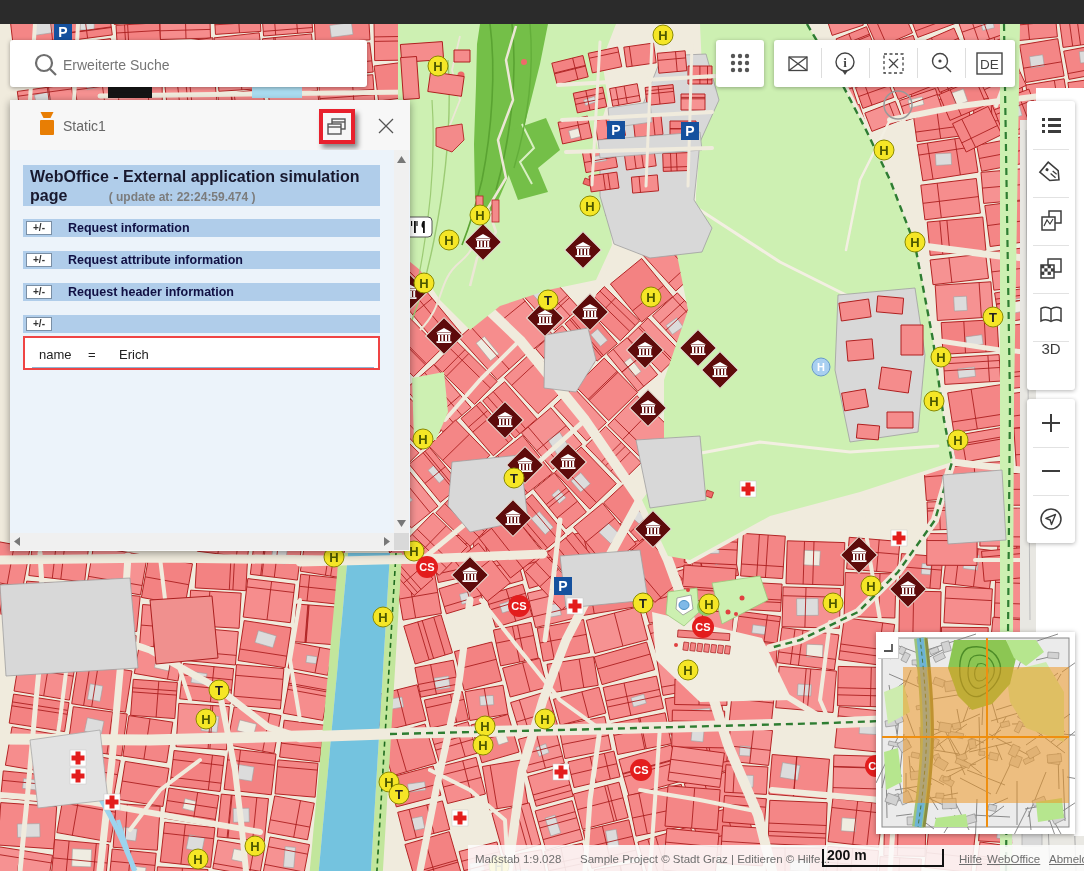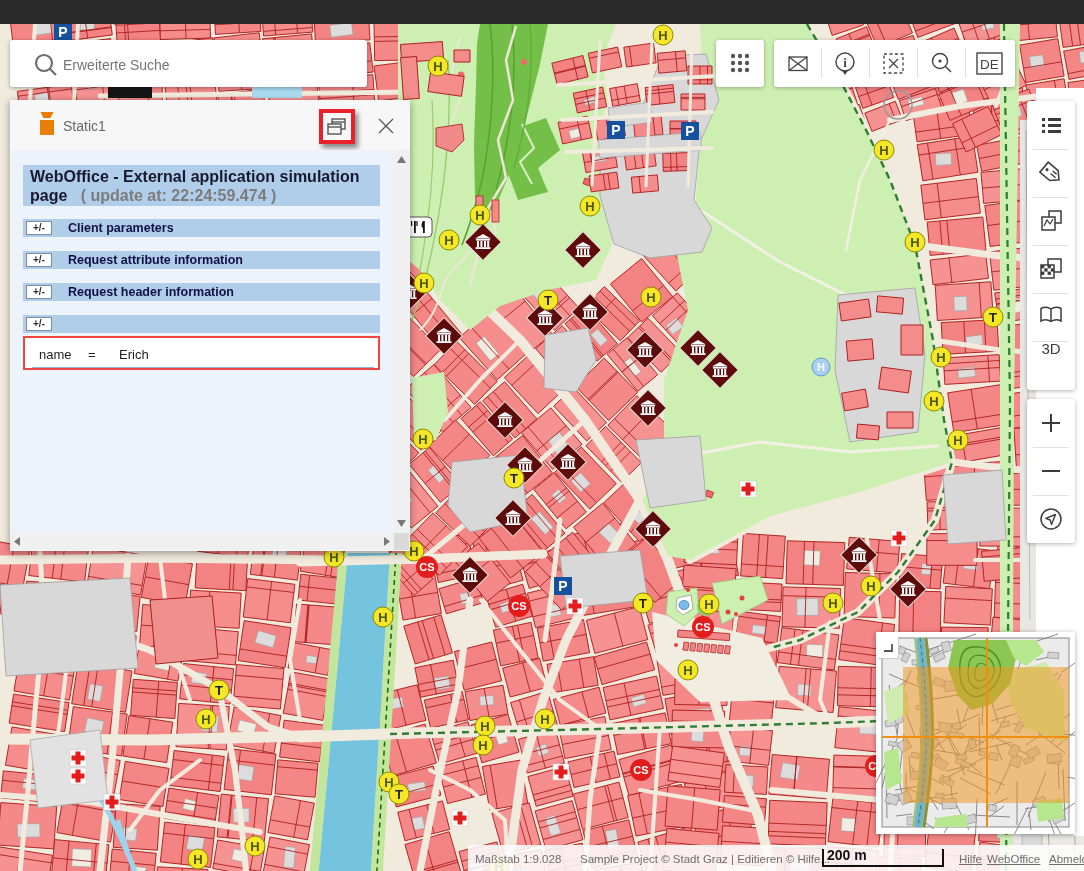--- a/index.html
+++ b/index.html
@@ -12,21 +12,21 @@
   box-shadow:0 2px 8px rgba(0,0,0,.4); z-index:6; }
 #dlg-title { position:absolute; left:0; top:0; width:400px; height:50px; background:#f7f7f7; }
 #dlg-title .t { position:absolute; left:53px; top:18px; font-size:14px; color:#666; }
 #redbox { position:absolute; left:309px; top:9px; width:36px; height:35px; border:4px solid #e8212d;
   background:#f7f7f7; box-shadow:3px 4px 5px rgba(0,0,0,.45); }
 #dlg-content { position:absolute; left:0; top:50px; width:400px; height:383px; background:#ecf3fa; }
 #vscroll { position:absolute; right:1px; top:50px; width:15px; height:383px; background:#f0f0f0; }
 #hscroll { position:absolute; left:0; top:433px; width:384px; height:17px; background:#f0f0f0; }
 .hdr { position:absolute; left:13px; top:15px; width:357px; height:41px; background:#b0cdea;
   padding:2px 0 0 7px; font-weight:bold; font-size:16px; color:#18182e; line-height:19px; }
-.hdr .upd { font-size:16px; color:#7c7c7c; }
+.hdr .upd { font-size:12px; color:#7c7c7c;margin-left:28px; }
 .bar { position:absolute; left:13px; width:357px; height:18px; background:#b0cdea; }
 .bar .pm { position:absolute; left:3px; top:2px; width:26px; height:14px; background:#fff;
   border:1px solid #7a8fa5; font-size:10px; font-weight:bold; text-align:center; line-height:12px; color:#333; }
 .bar .lb { position:absolute; left:45px; top:2px; font-size:12.5px; font-weight:bold; color:#101043; }
 #namebox { position:absolute; left:13px; top:186px; width:357px; height:34px; background:#fff;
   border:2px solid #ef4444; font-size:13px; color:#222; }
 #gridbtn { left:716px; top:40px; width:48px; height:47px; background:#fff; border-radius:3px;
   box-shadow:0 1px 4px rgba(0,0,0,.3); z-index:6; }
 #toolbar { left:774px; top:40px; width:241px; height:47px; background:#fff; border-radius:3px;
   box-shadow:0 1px 4px rgba(0,0,0,.3); z-index:6; }
@@ -1850,21 +1850,21 @@
     </div>
     <svg width="16" height="16" viewBox="0 0 16 16" style="position:absolute;left:368px;top:18px">
       <line x1="1" y1="1" x2="15" y2="15" stroke="#555" stroke-width="1.3"></line>
       <line x1="15" y1="1" x2="1" y2="15" stroke="#555" stroke-width="1.3"></line>
     </svg>
   </div>
   <div id="dlg-content">
     <div class="hdr">WebOffice - External application simulation page&nbsp;&nbsp;&nbsp;<span class="upd">( update at: 22:24:59.474 )</span></div>
     <div class="bar" style="top:69px">
           <span class="pm">+/-</span>
-          <span class="lb">Client parameters</span>
+          <span class="lb">Request information</span>
         </div>
     <div class="bar" style="top:101px">
           <span class="pm">+/-</span>
           <span class="lb">Request attribute information</span>
         </div>
     <div class="bar" style="top:133px">
           <span class="pm">+/-</span>
           <span class="lb">Request header information</span>
         </div>
     <div class="bar" style="top:165px">

